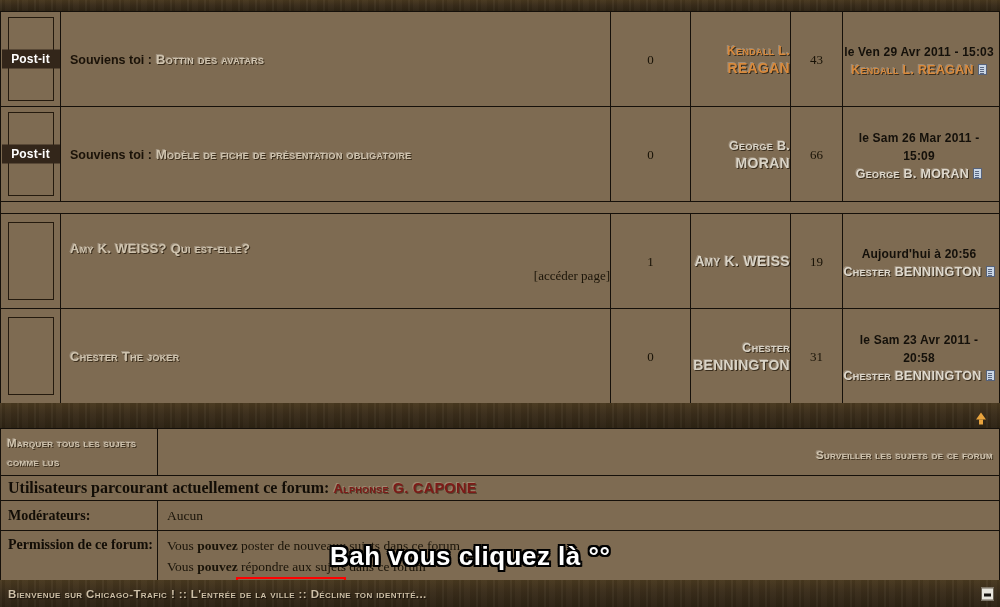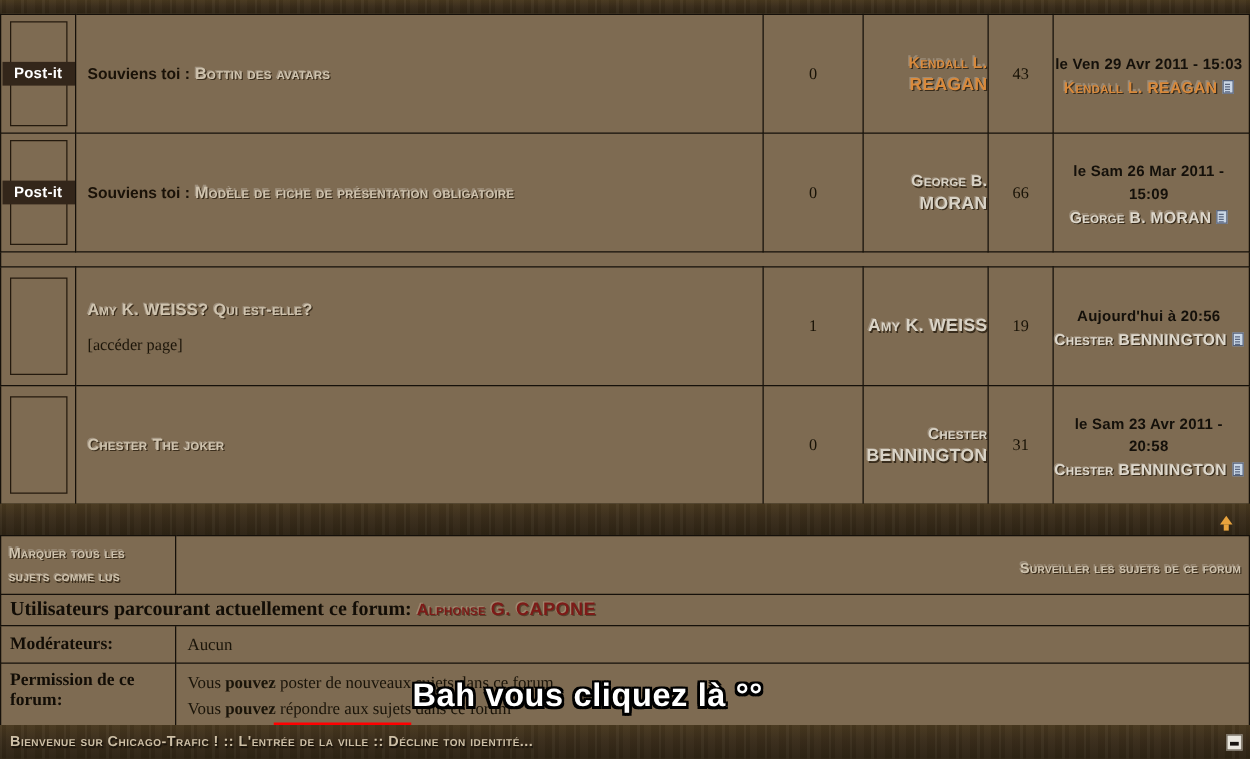--- a/index.html
+++ b/index.html
@@ -66,21 +66,21 @@
   .t-sc {
     font-family: "Liberation Sans", sans-serif;
     font-variant: small-caps; font-weight: bold;
     font-size: 13px; color: #cfc3ae;
     text-shadow: 1px 1px 0 #3c2f1e, -1px -1px 0 rgba(255,255,255,.25);
     letter-spacing: .3px;
   }
   .t-sub {
     display:block; margin-top:11px;
     font-family: "Liberation Serif", serif;
-    font-size: 13px; color: #1c1509;
+    font-size: 13px; color: #1c1509; text-align: right;
   }
   .num { font-size: 13px; color:#181206; font-family:"Liberation Serif", serif; }
 
   .author {
     font-family: "Liberation Sans", sans-serif;
     font-variant: small-caps; font-weight: bold; font-size: 12.5px;
     line-height: 15px; letter-spacing:.3px;
     text-shadow: 1px 1px 0 rgba(40,30,16,.8), -1px -1px 0 rgba(255,255,255,.22);
   }
   .author.gold  { color: #d98a3c; }
@@ -122,21 +122,21 @@
   .totop::after{
     content:""; position:absolute; left:-2px; top:7px; width:4px; height:5px; background:#e8a33d;
   }
 
   
   .foot-table {
     position:absolute; left:0; width:1000px;
     border-collapse:collapse; table-layout:fixed; background:#7e6b52;
   }
   .foot-table td { border:1px solid #15100a; background:#7e6b52; vertical-align:middle; }
-  .fc-label { width:140px; padding:4px 6px; }
+  .fc-label { width:157px; padding:4px 6px; }
   .mark-read, .watch {
     font-family:"Liberation Sans", sans-serif;
     font-variant: small-caps; font-weight:bold; font-size:11.5px;
     color:#cfc3ae; line-height:18px; letter-spacing:.3px;
     text-shadow: 1px 1px 0 #3c2f1e, -1px -1px 0 rgba(255,255,255,.22);
   }
   .watch-cell { text-align:right; padding-right:6px; vertical-align:top; padding-top:5px; }
 
   .perm-label {
     font-family:"Liberation Serif", serif; font-weight:bold; font-size:14px; color:#120d06;

